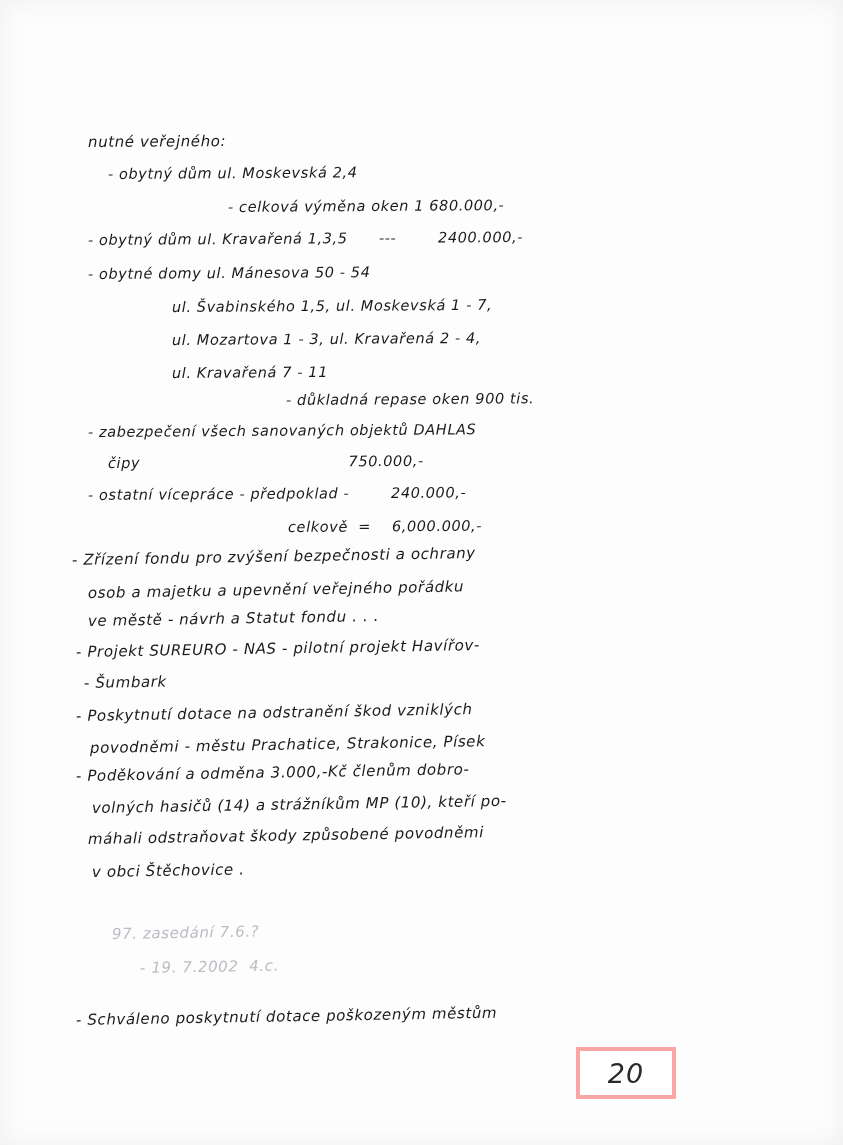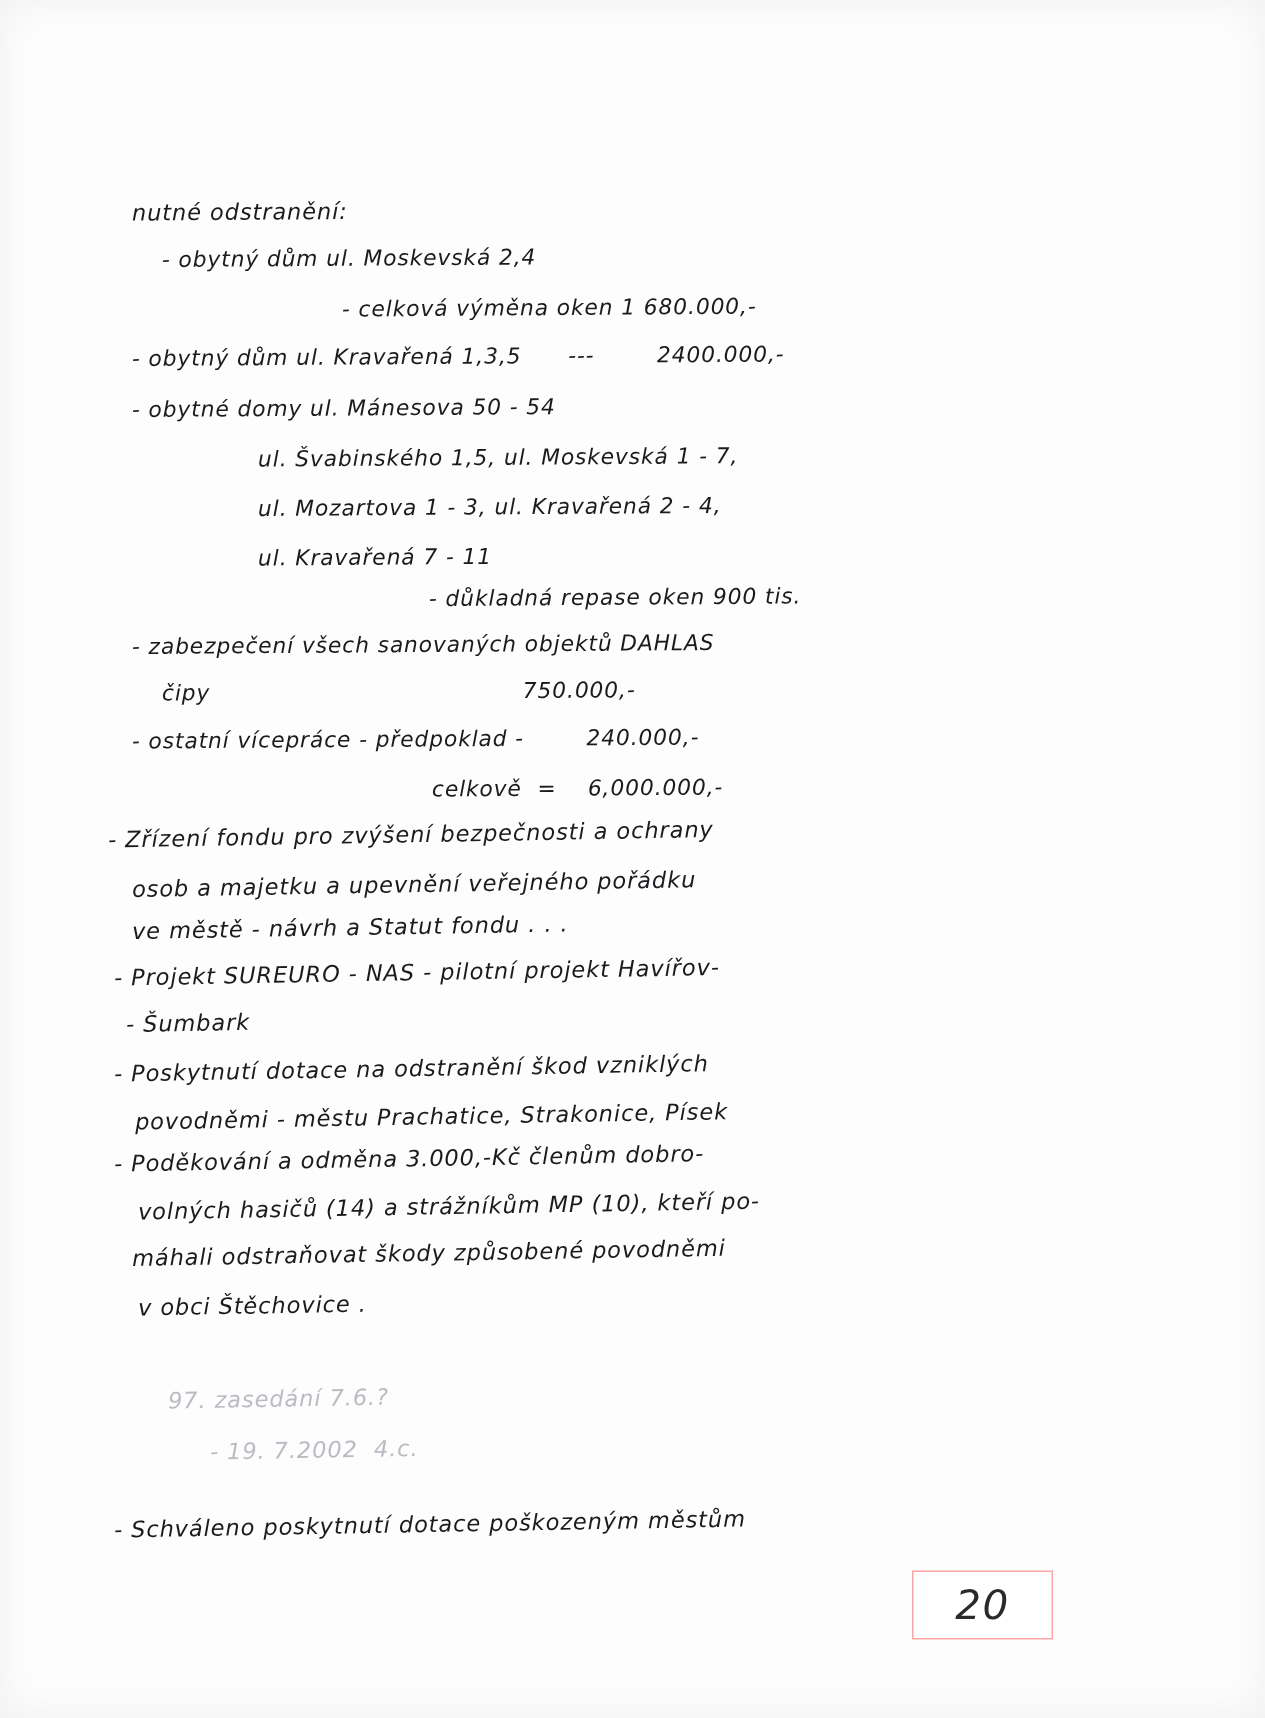--- a/index.html
+++ b/index.html
@@ -44,45 +44,45 @@
   }
   .tilt-b { transform: rotate(-0.4deg); }
   .tilt-c { transform: rotate(-1.0deg); }
 
   .faded {
     color: #b9bcc2;
   }
 
   #page-number-box {
     position: absolute;
-    left: 608px;
+    left: 576px;
     top: 1047px;
     width: 92px;
     height: 44px;
-    border: 1px solid #fca5a5;
+    border: 4px solid #fca5a5;
     background: #ffffff;
     display: flex;
     align-items: center;
     justify-content: center;
   }
   #page-number-box .num {
     font-family: "DejaVu Sans", sans-serif;
     font-style: italic;
     font-size: 27px;
     color: #2a2a2e;
     letter-spacing: 1px;
   }
 </style>
 </head>
 <body>
 
 <div id="page">
 
   <div id="handwriting-layer">
-      <div class="hw tilt-b" style="left: 88px; top: 133px; font-size: 15px;">nutné odstranění:</div>
+      <div class="hw tilt-b" style="left: 88px; top: 133px; font-size: 15px;">nutné veřejného:</div>
       <div class="hw tilt-b" style="left: 108px; top: 166px; font-size: 14.5px;">- obytný dům ul. Moskevská 2,4</div>
       <div class="hw tilt-b" style="left: 228px; top: 199px; font-size: 14.5px;">- celková výměna oken 1 680.000,-</div>
       <div class="hw tilt-b" style="left: 88px; top: 232px; font-size: 14.5px;">- obytný dům ul. Kravařená 1,3,5      ---        2400.000,-</div>
       <div class="hw tilt-b" style="left: 88px; top: 266px; font-size: 14.5px;">- obytné domy ul. Mánesova 50 - 54</div>
       <div class="hw tilt-b" style="left: 172px; top: 299px; font-size: 14.5px;">ul. Švabinského 1,5, ul. Moskevská 1 - 7,</div>
       <div class="hw tilt-b" style="left: 172px; top: 332px; font-size: 14.5px;">ul. Mozartova 1 - 3, ul. Kravařená 2 - 4,</div>
       <div class="hw tilt-b" style="left: 172px; top: 365px; font-size: 14.5px;">ul. Kravařená 7 - 11</div>
       <div class="hw tilt-b" style="left: 286px; top: 392px; font-size: 14.5px;">- důkladná repase oken 900 tis.</div>
       <div class="hw tilt-b" style="left: 88px; top: 424px; font-size: 14.5px;">- zabezpečení všech sanovaných objektů DAHLAS</div>
       <div class="hw tilt-b" style="left: 108px; top: 455px; font-size: 14.5px;">čipy                                        750.000,-</div>

